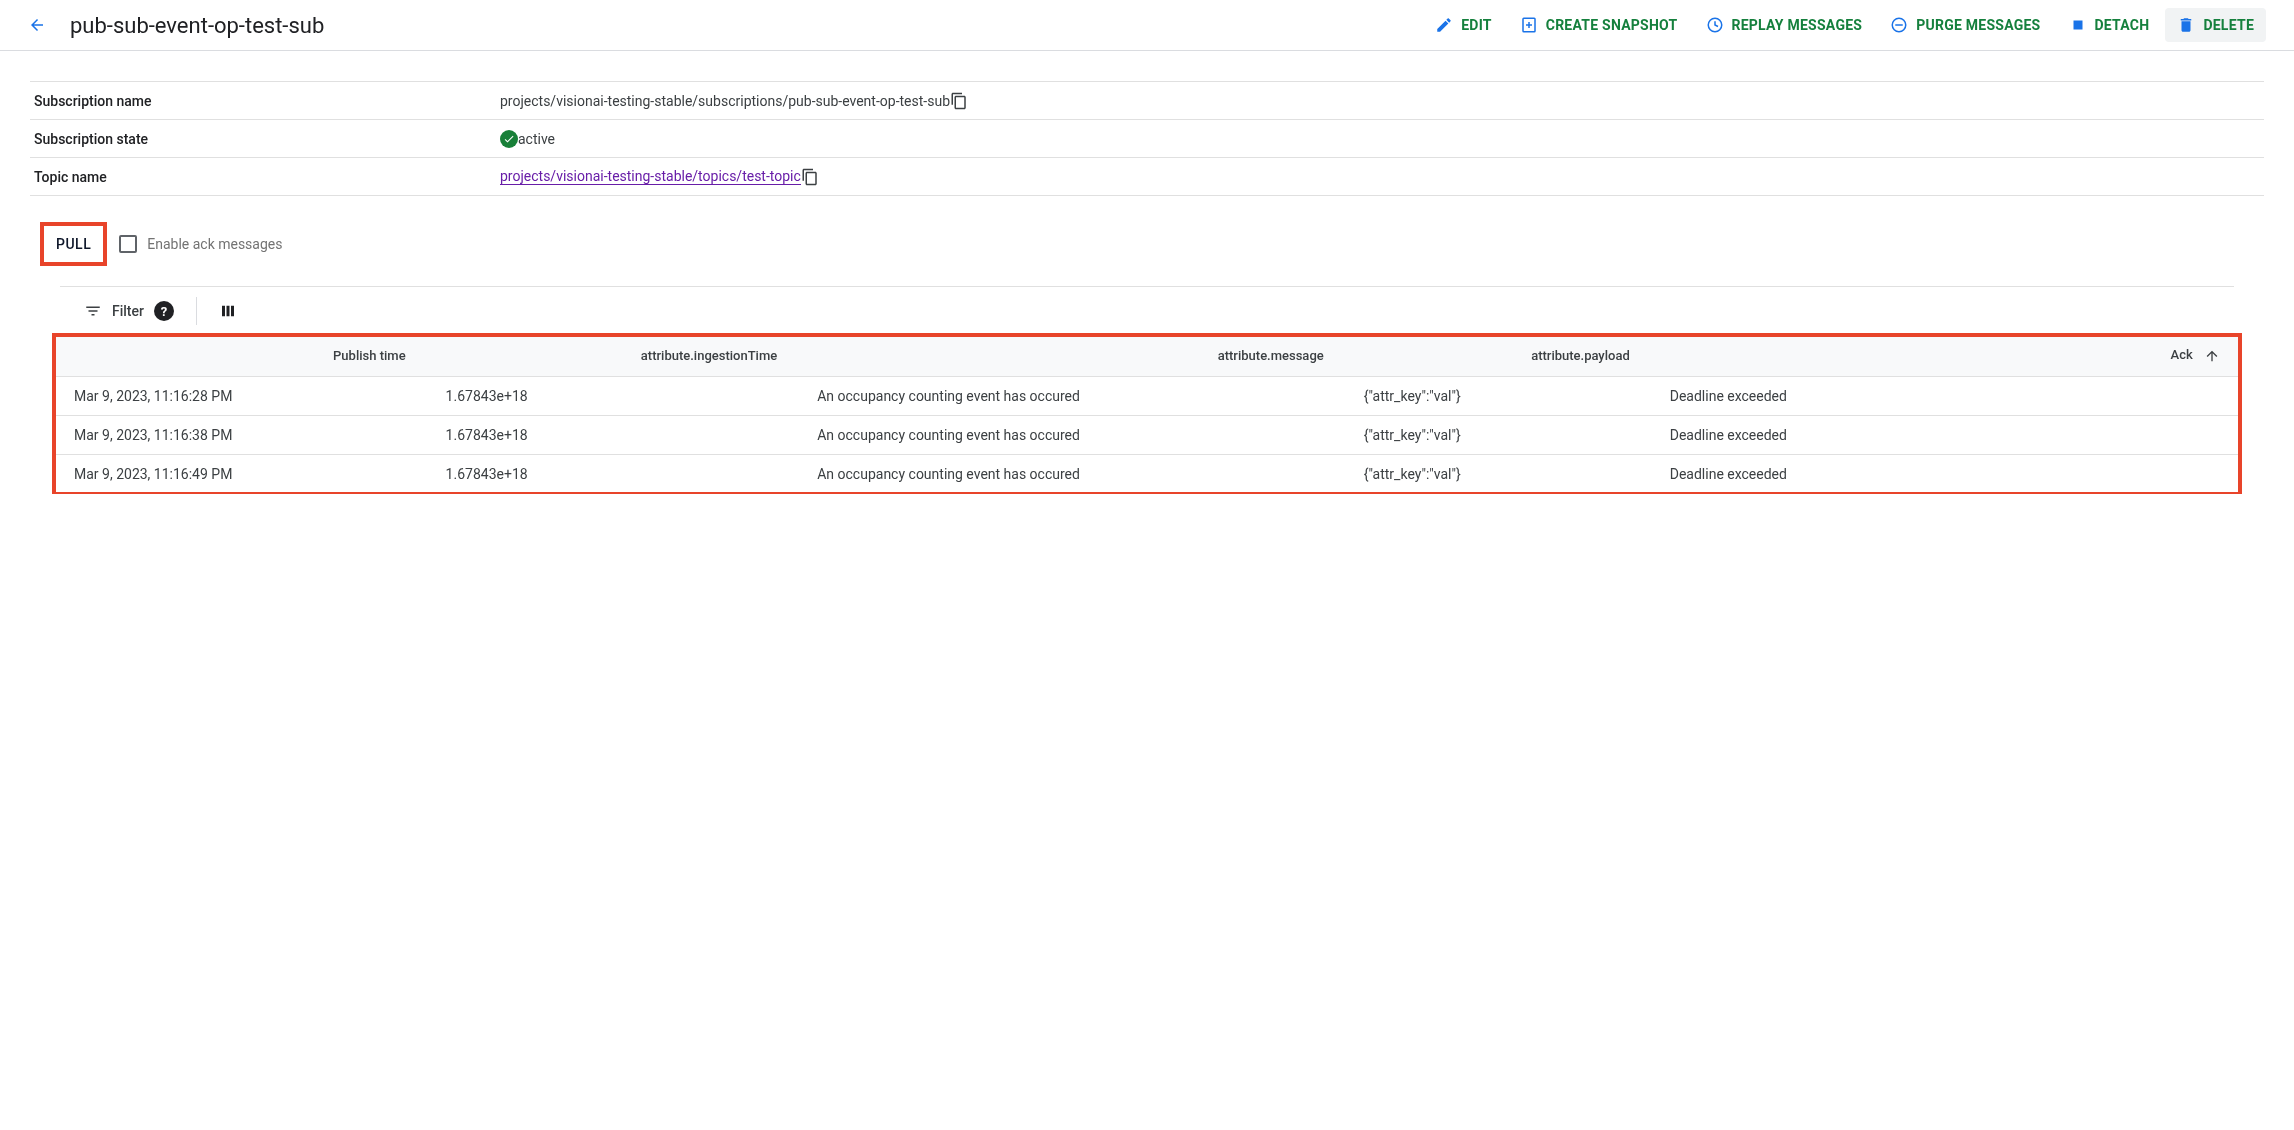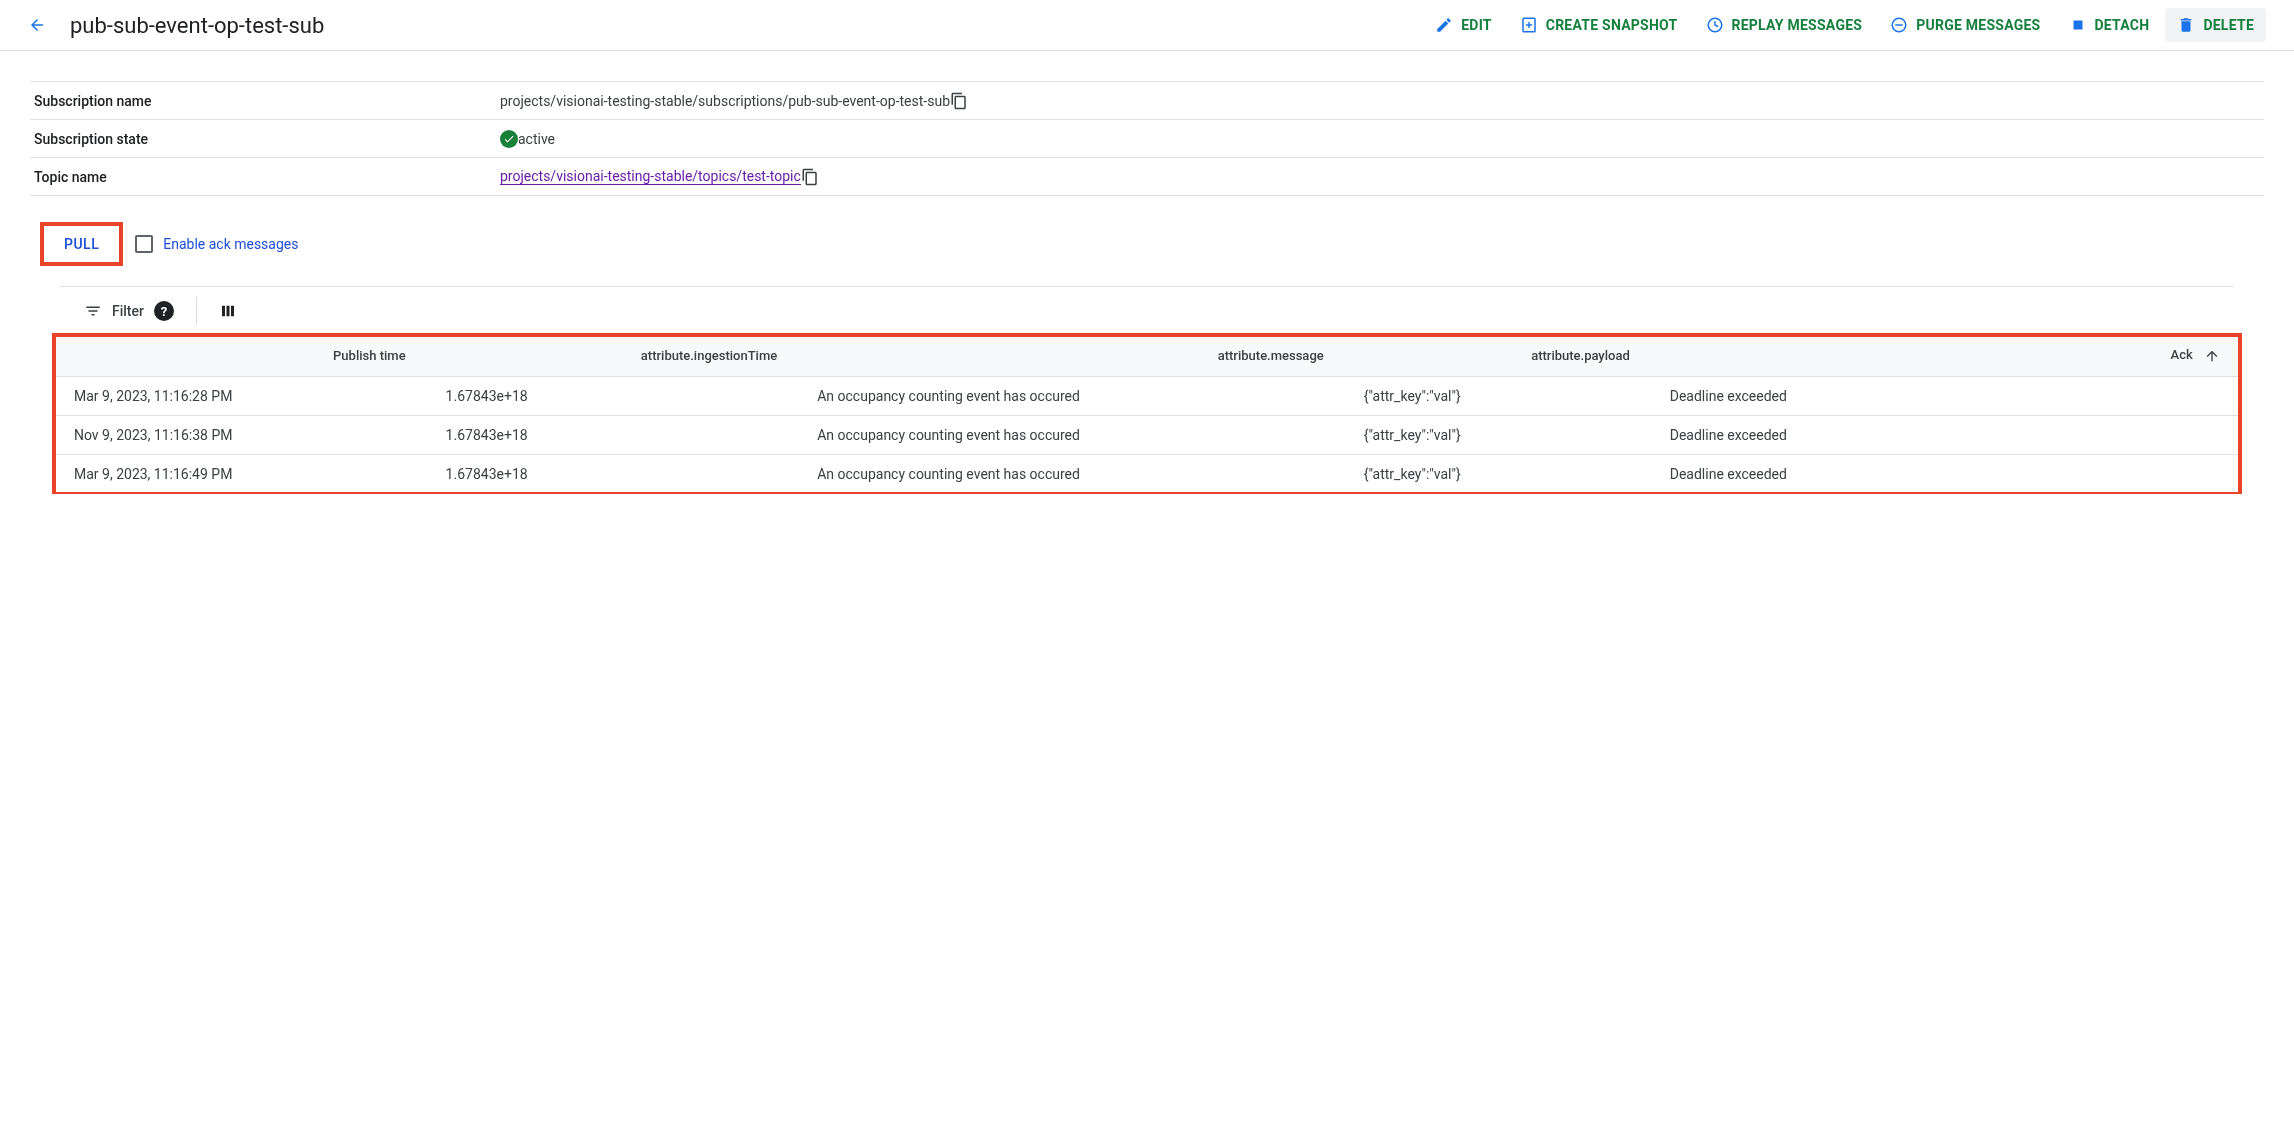--- a/index.html
+++ b/index.html
@@ -138,43 +138,43 @@
       margin-bottom: 40px;
     }
     .controls-row {
       display: flex;
       align-items: center;
       gap: 16px;
       margin-bottom: 24px;
       margin-left: -16px;
     }
     .pull-btn {
-      color: #1d4ed8;
+      color: #0f172a;
       font-weight: 500;
       font-size: 14px;
-      padding: 10px 20px;
+      padding: 10px 12px;
       cursor: pointer;
       letter-spacing: 0.5px;
       outline: 4px solid #e8442a;
     }
     .checkbox-wrap {
       display: flex;
       align-items: center;
       gap: 10px;
       cursor: pointer;
     }
     .checkbox {
       width: 18px;
       height: 18px;
       border: 2px solid #5f6368;
       border-radius: 2px;
     }
     .checkbox-label {
       font-size: 14px;
-      color: #1d4ed8;
+      color: #737373;
     }
     .filter-bar {
       display: flex;
       align-items: center;
       padding: 10px 24px;
       gap: 10px;
       border-top: 1px solid #e0e0e0;
     }
     .filter-icon {
       color: #3c4043;
@@ -385,21 +385,21 @@
         </thead>
         <tbody id="table-body">
         <tr>
               <td>Mar 9, 2023, 11:16:28 PM</td>
               <td>1.67843e+18</td>
               <td>An occupancy counting event has occured</td>
               <td>{"attr_key":"val"}</td>
               <td>Deadline exceeded</td>
             </tr>
             <tr>
-              <td>Nov 9, 2023, 11:16:38 PM</td>
+              <td>Mar 9, 2023, 11:16:38 PM</td>
               <td>1.67843e+18</td>
               <td>An occupancy counting event has occured</td>
               <td>{"attr_key":"val"}</td>
               <td>Deadline exceeded</td>
             </tr>
             <tr>
               <td>Mar 9, 2023, 11:16:49 PM</td>
               <td>1.67843e+18</td>
               <td>An occupancy counting event has occured</td>
               <td>{"attr_key":"val"}</td>

